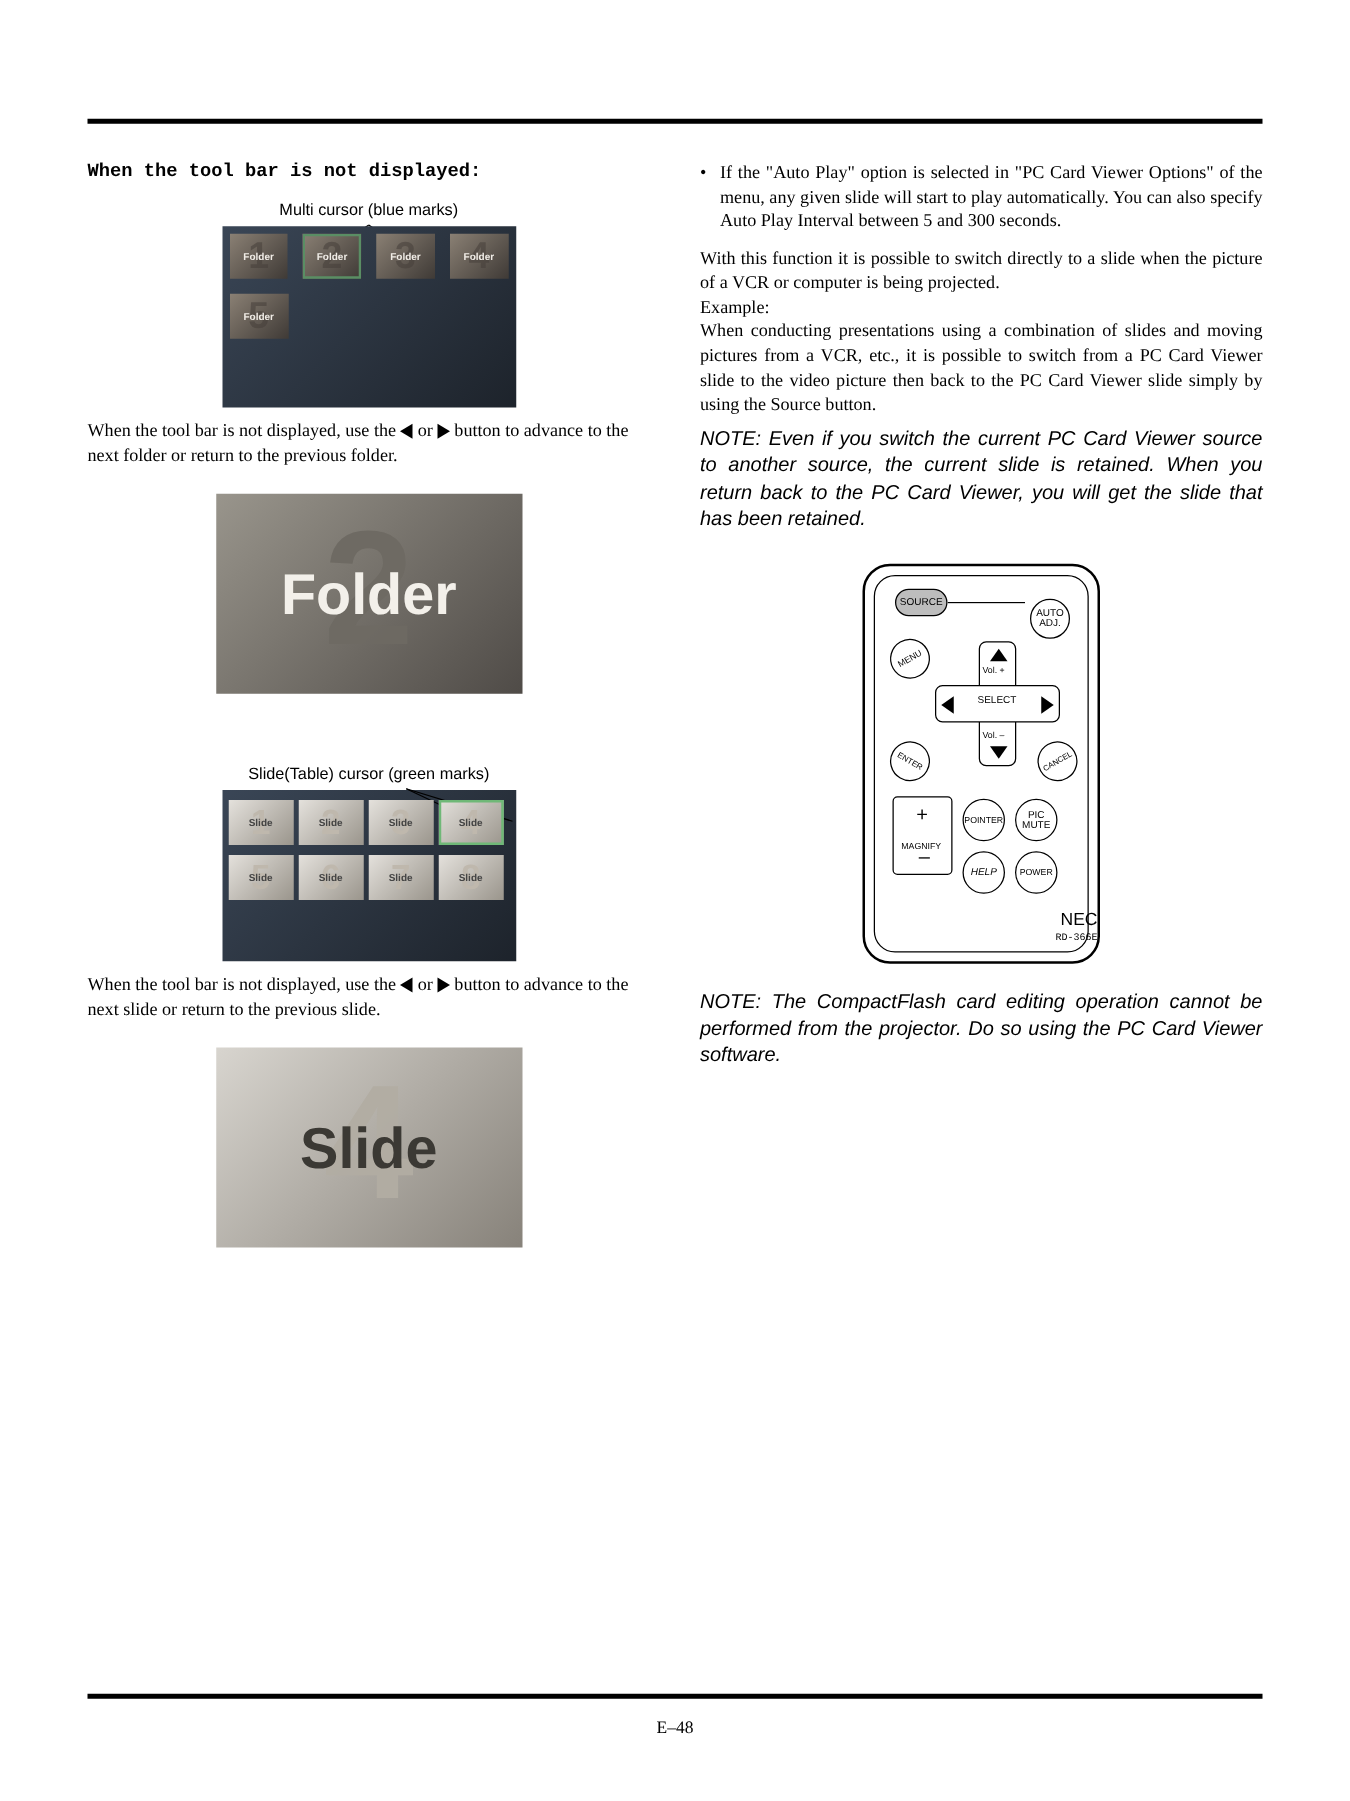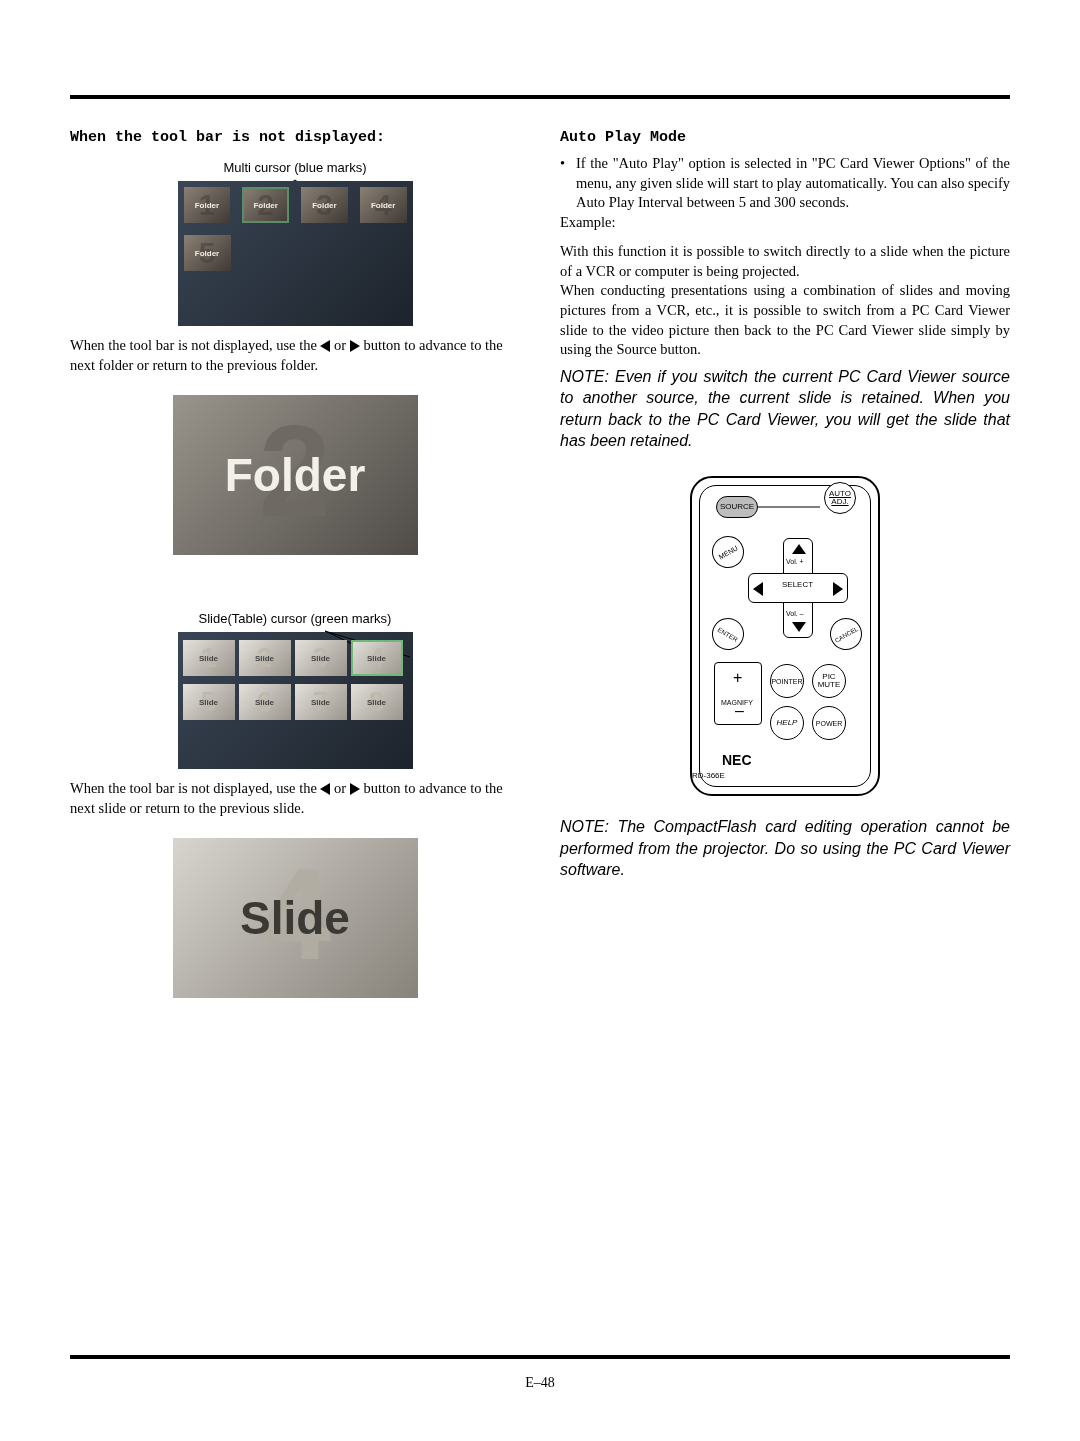--- a/index.html
+++ b/index.html
@@ -342,36 +342,35 @@
     <span>When the tool bar is not displayed, use the </span><span class="tri left"></span><span> or </span><span class="tri right"></span><span> button to advance to the next slide or return to the previous slide.</span>
   </p>
 
   <div class="big-item slide">
     <div class="bgnum">4</div>
     <div class="fg">Slide</div>
   </div>
  </div>
 
  <div class="col">
-   <div class="heading">Auto Play Mode</div>
    <div class="bullet">
      <div class="dot">•</div>
      <div class="txt">If the "Auto Play" option is selected in "PC Card Viewer Options" of the menu, any given slide will start to play automatically. You can also specify Auto Play Interval between 5 and 300 seconds.</div>
    </div>
 
 
+   <p class="para justify" style="margin-bottom:0;">With this function it is possible to switch directly to a slide when the picture of a VCR or computer is being projected.</p>
    <p class="para" style="margin:0;">Example:</p>
-   <p class="para justify" style="margin-bottom:0;">With this function it is possible to switch directly to a slide when the picture of a VCR or computer is being projected.</p>
    <p class="para justify" style="margin-top:0; margin-bottom:4px;">When conducting presentations using a combination of slides and moving pictures from a VCR, etc., it is possible to switch from a PC Card Viewer slide to the video picture then back to the PC Card Viewer slide simply by using the Source button.</p>
    <p class="note justify">NOTE: Even if you switch the current PC Card Viewer source to another source, the current slide is retained. When you return back to the PC Card Viewer, you will get the slide that has been retained.</p>
 
    <div class="remote">
      <div class="remote-inner"></div>
      <div class="rbtn round" style="left:24px; top:18px; width:42px; height:22px; border-radius:12px; background:#bdbdbd;">SOURCE</div>
-     <div class="rbtn round" style="right:22px; top:4px; width:32px; height:32px; white-space:pre;text-decoration:underline;">AUTO
+     <div class="rbtn round" style="right:22px; top:26px; width:32px; height:32px; white-space:pre;">AUTO
 ADJ.</div>
      <svg style="position:absolute; left:66px; top:28px;" width="62" height="2">
           <line x1="0" y1="1" x2="62" y2="1" stroke="#000"></line>
         </svg>
 
      <div style="position:absolute; left:20px; top:58px; width:32px; height:32px; border:1.5px solid #000; border-radius:50%; transform:rotate(-30deg); font-size:7px; display:flex; align-items:center; justify-content:center;">
           <span style="transform:rotate(0deg);">MENU</span>
         </div>
 
      <div class="cross">
@@ -398,22 +397,22 @@
       <div class="mlabel">MAGNIFY</div>
       <div class="minus">–</div>
      </div>
 
      <div class="rbtn round" style="left:78px; top:186px; width:34px; height:34px; font-size:7px;">POINTER</div>
      <div class="rbtn round" style="left:120px; top:186px; width:34px; height:34px; white-space:pre;">PIC
 MUTE</div>
      <div class="rbtn round" style="left:78px; top:228px; width:34px; height:34px;font-style:italic;">HELP</div>
      <div class="rbtn round" style="left:120px; top:228px; width:34px; height:34px; font-size:7px;">POWER</div>
 
-     <div style="position:absolute; bottom:26px; width:100%; text-align:left; font-weight:bold; font-size:14px; font-family:Arial;padding-left:30px;">NEC</div>
-     <div style="position:absolute; bottom:14px; width:100%; text-align:left; font-size:8px; font-family:Liberation Sans, sans-serif;">RD-366E</div>
+     <div style="position:absolute; bottom:26px; width:100%; text-align:right; font-weight:normal; font-size:14px; font-family:Arial;padding-left:30px;">NEC</div>
+     <div style="position:absolute; bottom:14px; width:100%; text-align:right; font-size:8px; font-family:Liberation Mono, monospace;">RD-366E</div>
    </div>
 
    <p class="note justify">NOTE: The CompactFlash card editing operation cannot be performed from the projector.  Do so using the PC Card Viewer software.</p>
  </div>
 </div>
 
 <hr class="bottom-rule">
 <div class="footer">E–48</div>
 
 </body></html>

